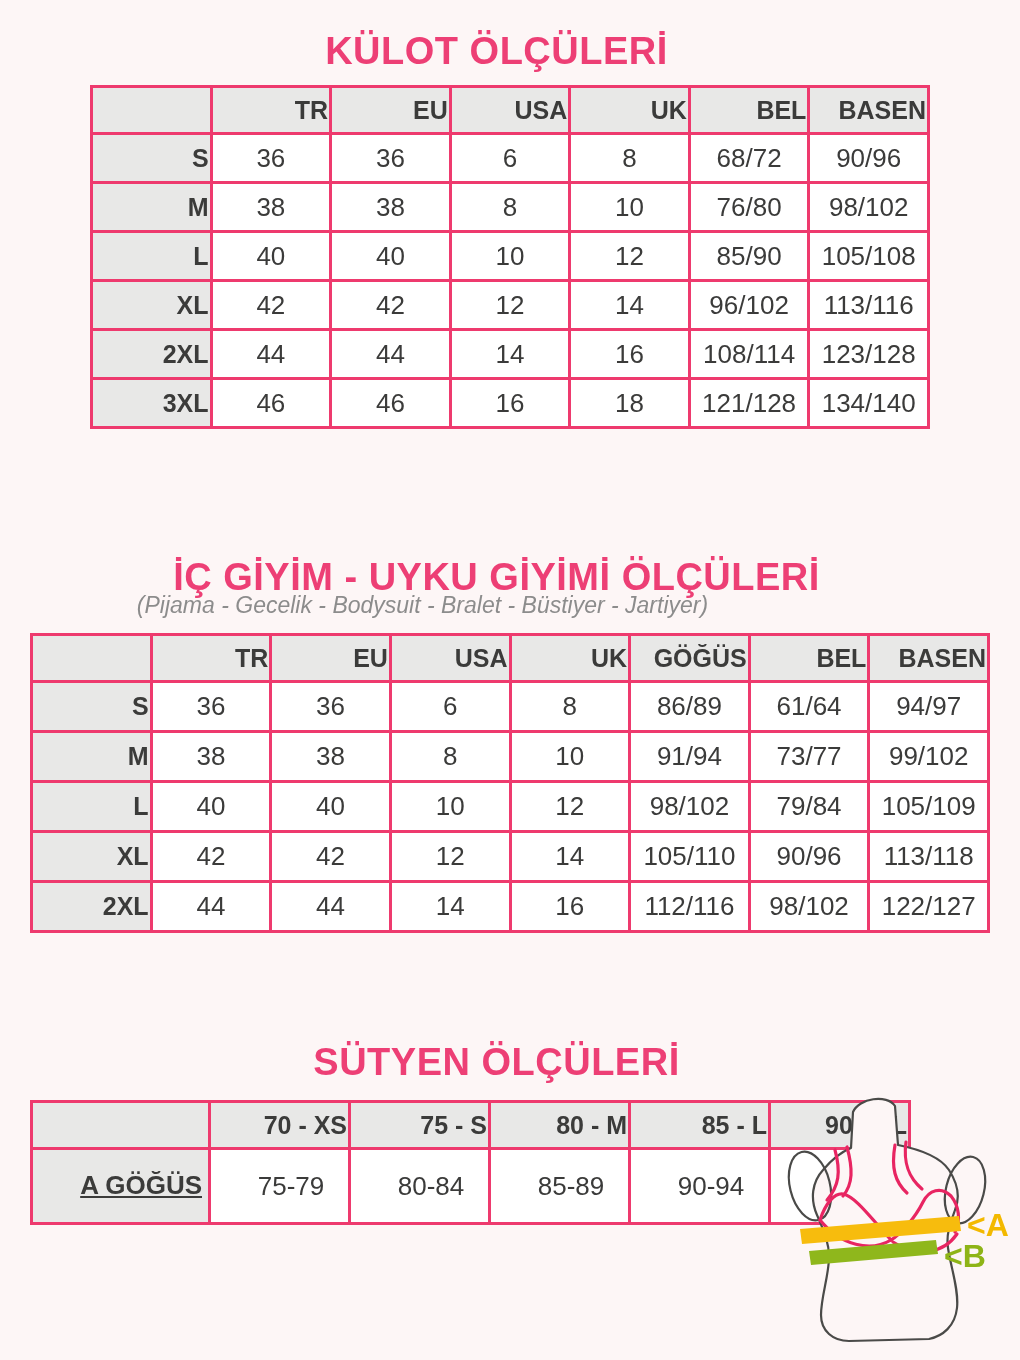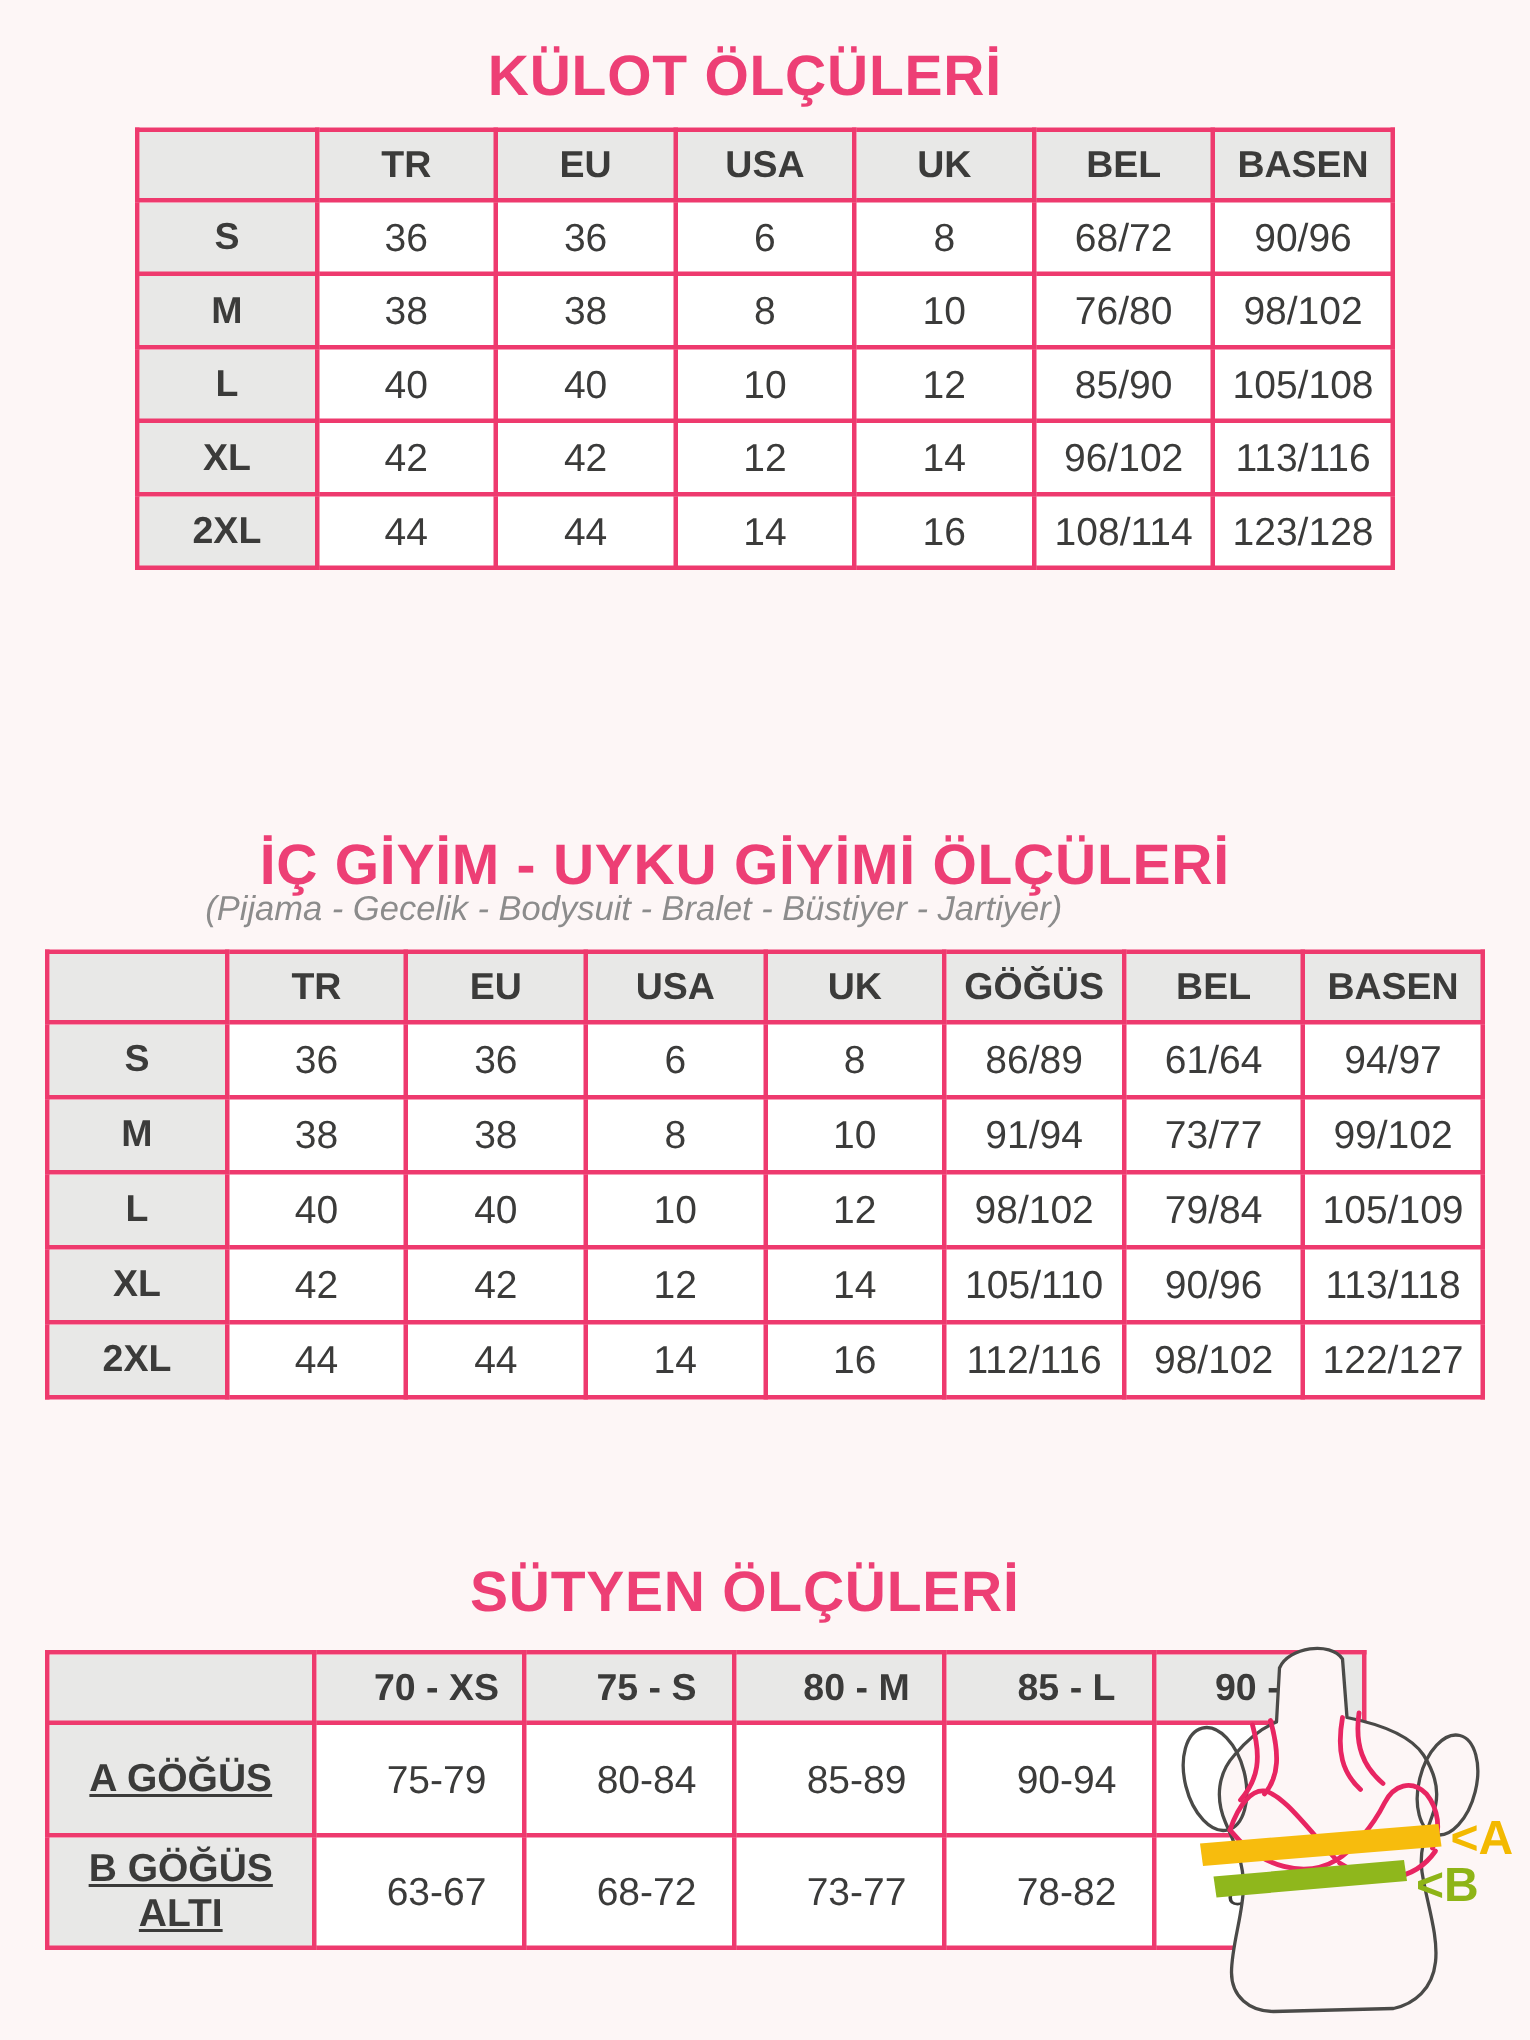--- a/index.html
+++ b/index.html
@@ -37,20 +37,21 @@
     border:3px solid #EE3A6E;
     text-align:center;
     vertical-align:middle;
     overflow:hidden;
   }
   th{
     background:#E8E8E7;
     font-weight:bold;
     font-size:25px;
     color:#3B3B3A;
+    text-align:right;
   }
   td{
     background:#FFFFFF;
     font-weight:normal;
     font-size:26px;
     color:#3B3B3A;
   }
   
   #table-kulot{left:90px;top:85px;width:840px;}
   #table-kulot th,#table-kulot td{width:114px;}
@@ -132,20 +133,29 @@
       </tr>
       <tr>
         <th scope="row">2XL</th>
         <td>44</td>
         <td>44</td>
         <td>14</td>
         <td>16</td>
         <td>108/114</td>
         <td>123/128</td>
       </tr>
+      <tr>
+        <th scope="row">3XL</th>
+        <td>46</td>
+        <td>46</td>
+        <td>16</td>
+        <td>18</td>
+        <td>121/128</td>
+        <td>134/140</td>
+      </tr>
     </tbody>
   </table>
 
 <h1 class="title" id="title-icgiyim">İÇ GİYİM - UYKU GİYİMİ ÖLÇÜLERİ</h1>
 <div class="subtitle" id="subtitle-icgiyim">(Pijama - Gecelik - Bodysuit - Bralet - Büstiyer - Jartiyer)</div>
 <table id="table-icgiyim">
     <thead>
       <tr>
         <th></th>
         <th>TR</th>
@@ -224,28 +234,20 @@
       </tr>
     </thead>
     <tbody>
       <tr>
         <th scope="row">A GÖĞÜS</th>
         <td>75-79</td>
         <td>80-84</td>
         <td>85-89</td>
         <td>90-94</td>
         <td>95-99</td>
-      </tr>
-      <tr>
-        <th scope="row">B GÖĞÜS ALTI</th>
-        <td>63-67</td>
-        <td>68-72</td>
-        <td>73-77</td>
-        <td>78-82</td>
-        <td>83-87</td>
       </tr>
     </tbody>
   </table>
 
 <svg id="bra-diagram" viewBox="0 0 237 270" xmlns="http://www.w3.org/2000/svg">
 
   <g>
     <path d="M70,22 C76,8 104,4 112,16 L115,55
              C140,60 158,68 166,80
              C175,94 177,108 172,120

